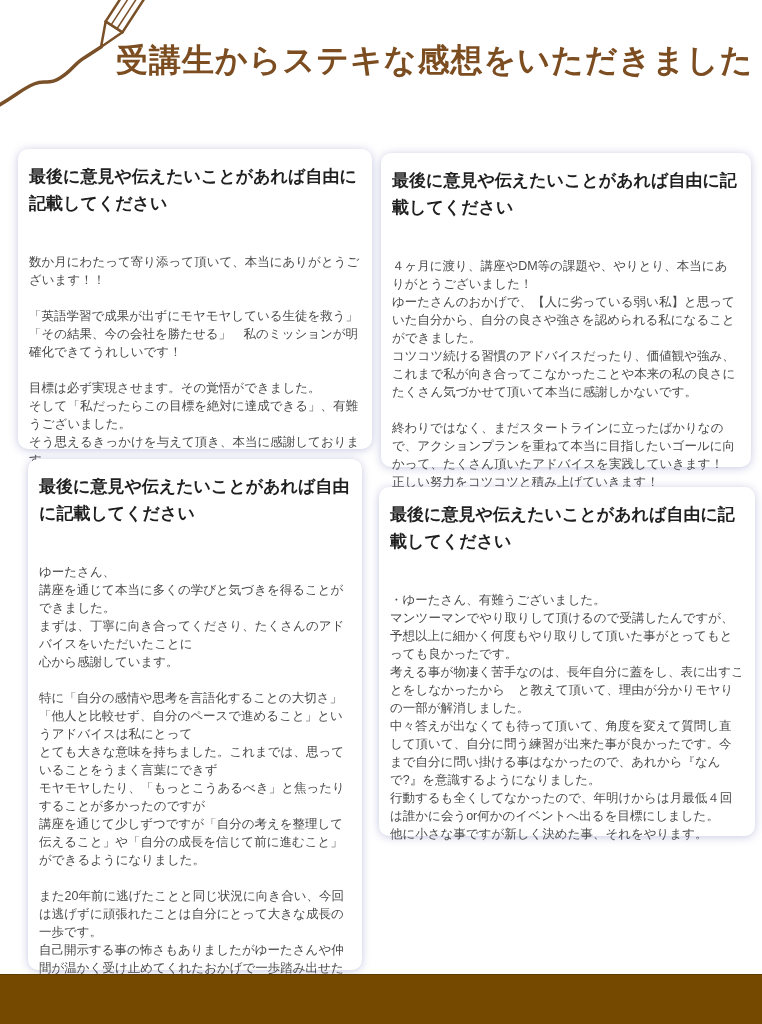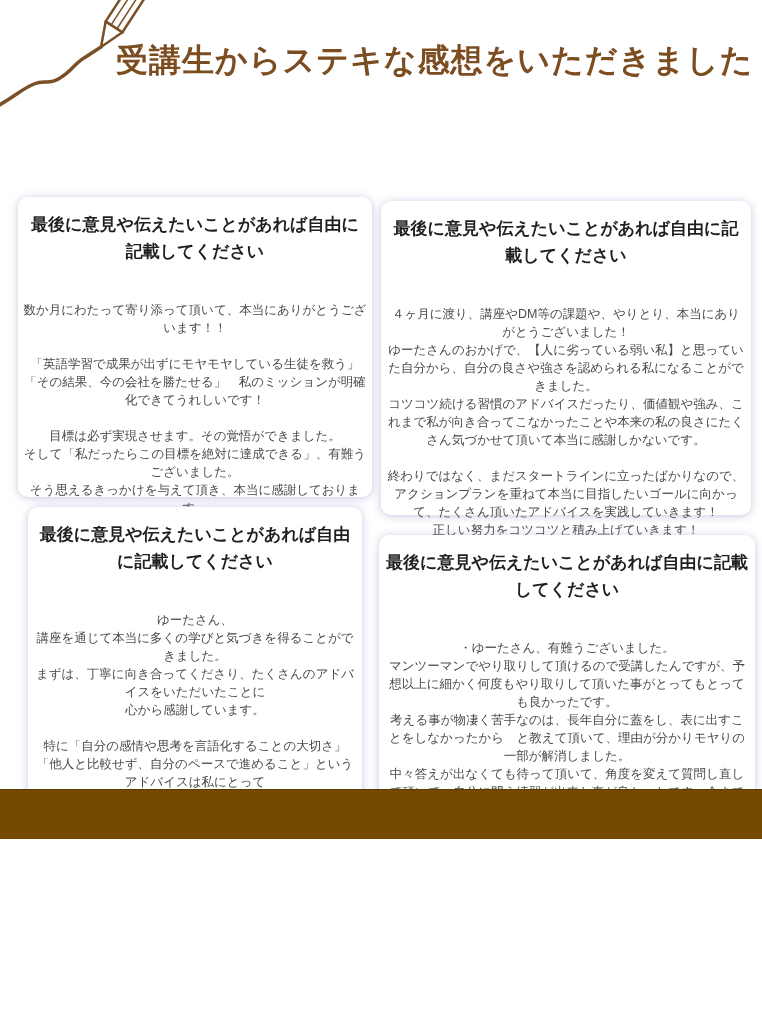--- a/index.html
+++ b/index.html
@@ -3,39 +3,38 @@
 <meta charset="utf-8">
 <style>
   html,body{margin:0;padding:0;}
   body{
     width:762px;height:1024px;
     background:#ffffff;
     font-family:"Liberation Sans","DejaVu Sans",sans-serif;
     position:relative;
     overflow:hidden;
   }
-  .page{position:relative;width:762px;height:839px;background:#ffffff;overflow:hidden;text-align:center;}
+  .page{position:relative;width:762px;height:1024px;background:#ffffff;overflow:hidden;}
 
   .pencil-svg{position:absolute;left:0;top:0;width:170px;height:118px;}
 
   .page-title{
     position:absolute;left:116px;top:40px;width:630px;
     font-size:32px;font-weight:bold;letter-spacing:1px;
     color:#7c4d20;margin:0;line-height:1.3;
     white-space:nowrap;
   }
 
   .card{
     position:absolute;
     background:#ffffff;
     border-radius:10px;
     box-shadow:0 1px 8px rgba(130,130,190,0.45);
-    padding:14px 5px;
+    padding:14px 11px;
     box-sizing:border-box;
-    margin-top:48px;
   }
   .card-1{left:18px; top:149px;width:354px;height:300px;}
   .card-2{left:381px;top:153px;width:370px;height:314px;}
   .card-3{left:28px; top:459px;width:334px;height:511px;}
   .card-4{left:379px;top:487px;width:376px;height:349px;}
 
   .card-heading{
     font-size:17px;font-weight:bold;color:#1f1f1f;
     line-height:1.6;margin:0 0 36px 0;
   }

